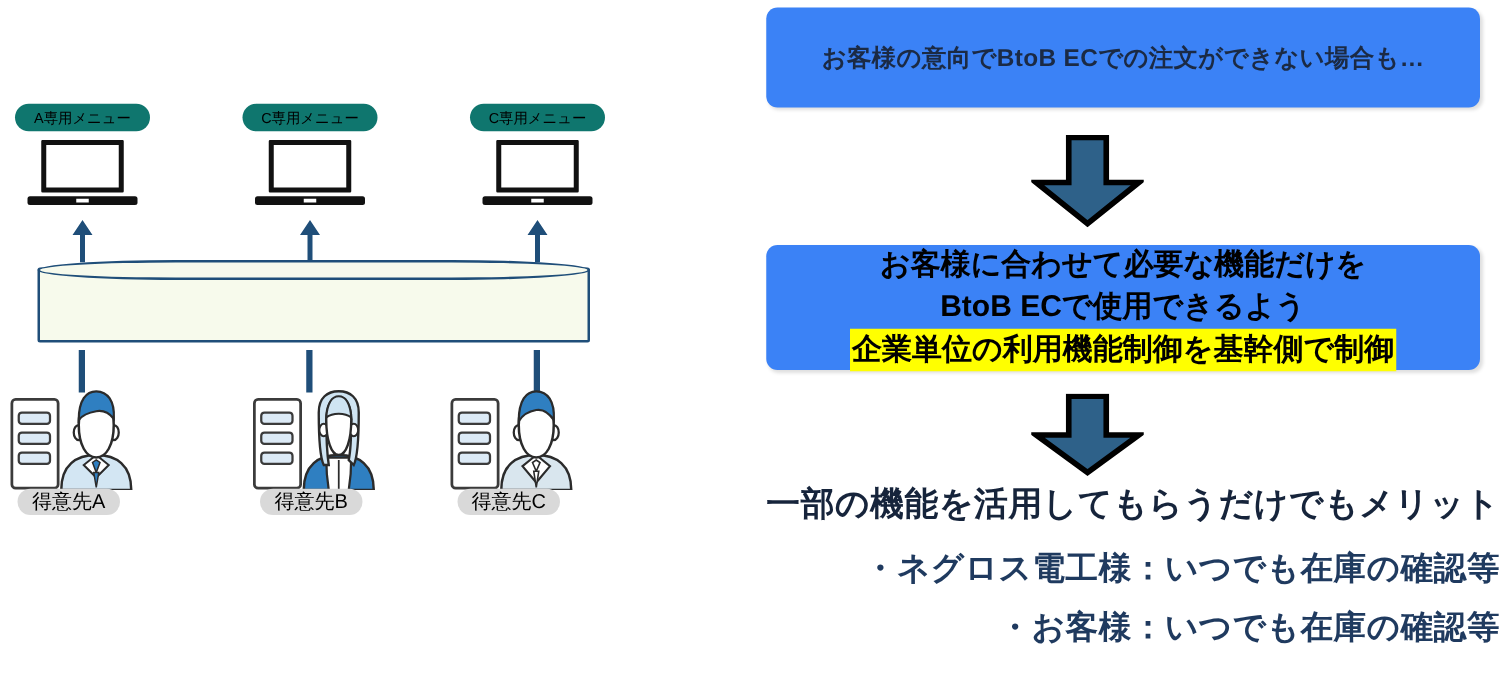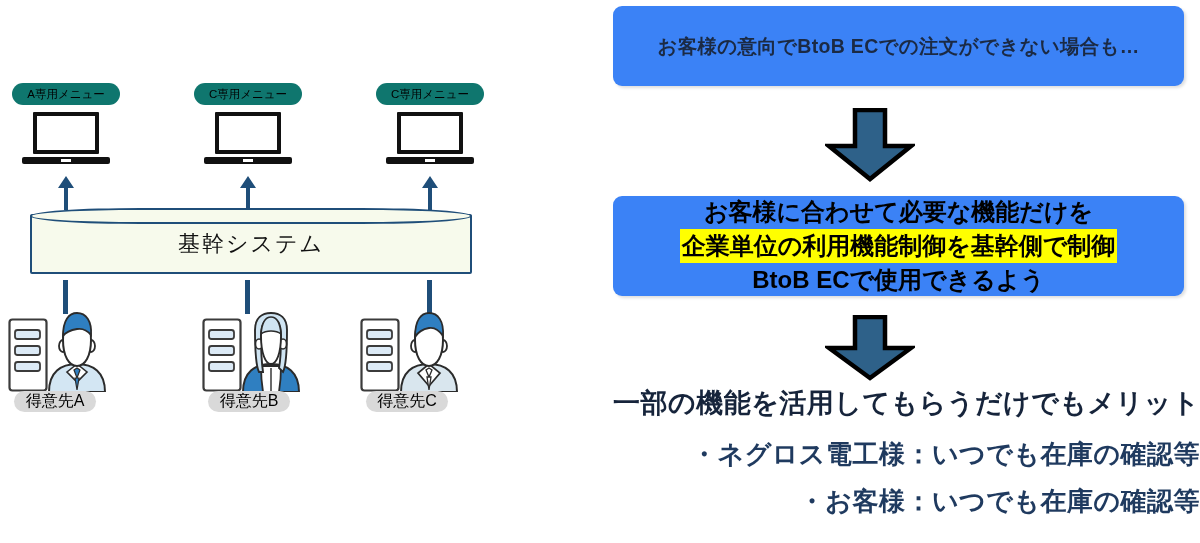--- a/index.html
+++ b/index.html
@@ -164,21 +164,20 @@
     </div>
     <div class="up-arrow" style="left:421px; top:176px;">
       <svg width="18" height="34" viewBox="0 0 18 34">
         <polygon points="9,0 17,12 11,12 11,34 7,34 7,12 1,12" fill="#1f4e79"></polygon>
       </svg>
     </div>
 
     <div id="cylinder">
       <div class="cyl-body"></div>
       <div class="cyl-top"></div>
-      <div class="cyl-label">基幹システム</div>
     </div>
 
     <div class="down-line" style="left:63px; top:280px; height:34px;"></div>
     <div class="down-line" style="left:245px; top:280px; height:34px;"></div>
     <div class="down-line" style="left:427px; top:280px; height:34px;"></div>
 
     <div class="cust-group" style="left:8px; top:310px;">
       <div class="bldg">
         <svg width="40" height="74" viewBox="0 0 40 74">
           <rect x="1.5" y="1.5" width="37" height="71" rx="3" fill="#ffffff" stroke="#3b3b3b" stroke-width="2.2"></rect>
@@ -258,22 +257,22 @@
     </div>
 
     <div class="big-arrow" style="left:305px; top:108px;">
       <svg width="90" height="74" viewBox="0 0 90 74">
         <polygon points="30,2 60,2 60,38 86,38 45,71 4,38 30,38" fill="#2e6189" stroke="#000000" stroke-width="4.5" stroke-linejoin="miter"></polygon>
       </svg>
     </div>
 
     <div class="gray-box" id="box-2">
       <div class="line">お客様に合わせて必要な機能だけを</div>
+      <div class="line">BtoB ECで使用できるよう</div>
       <div class="line hl">企業単位の利用機能制御を基幹側で制御</div>
-      <div class="line">BtoB ECで使用できるよう</div>
     </div>
 
     <div class="big-arrow" style="left:305px; top:315px;">
       <svg width="90" height="66" viewBox="0 0 90 66">
         <polygon points="30,2 60,2 60,33 86,33 45,63 4,33 30,33" fill="#2e6189" stroke="#000000" stroke-width="4.5" stroke-linejoin="miter"></polygon>
       </svg>
     </div>
 
     <div id="bottom-text">
       <div class="head">一部の機能を活用してもらうだけでもメリット</div>

